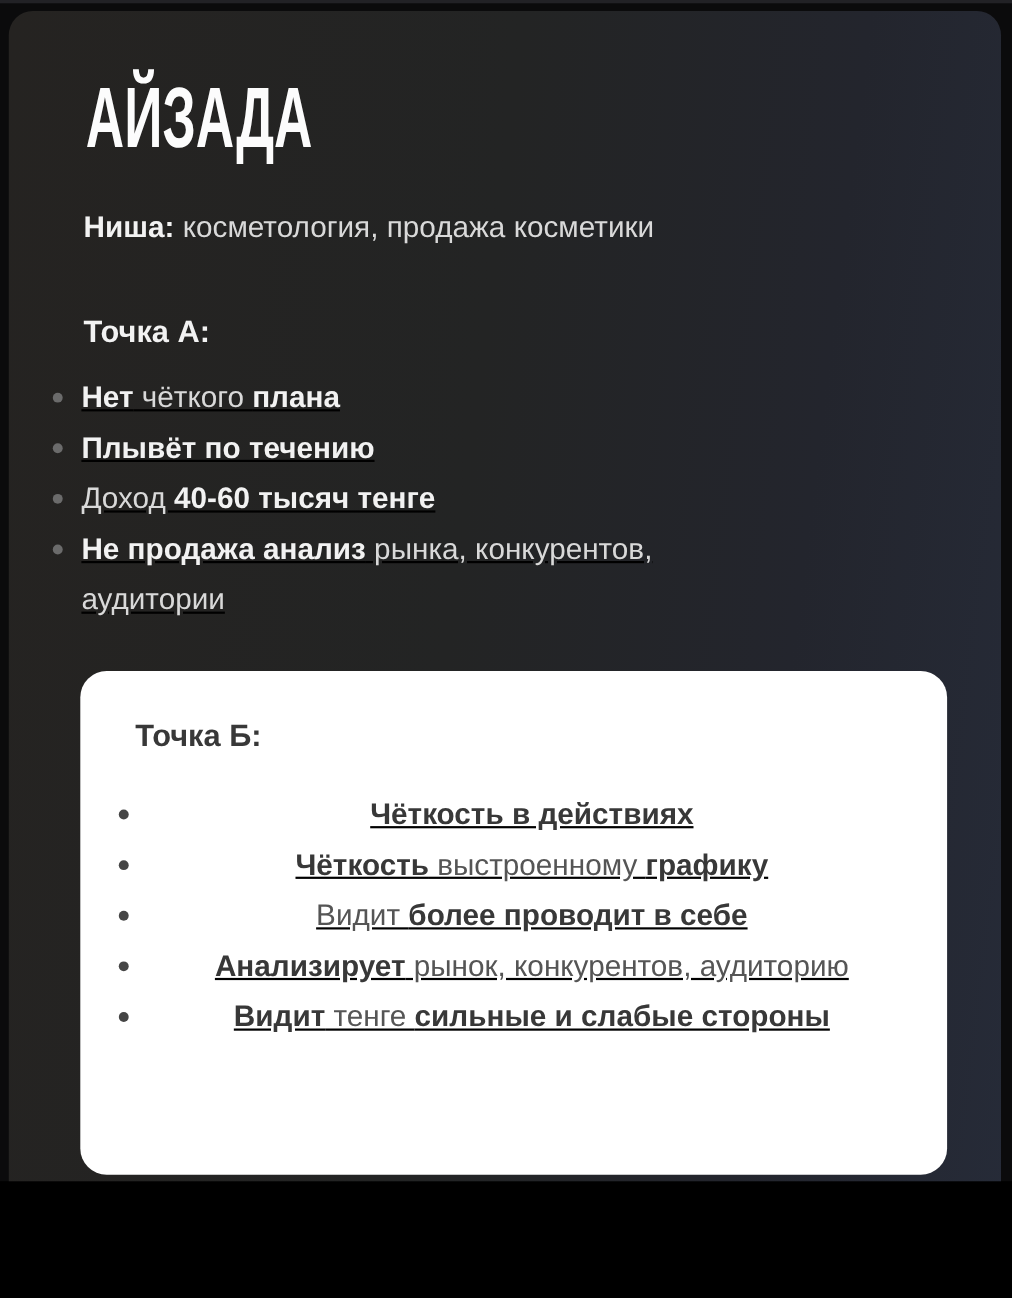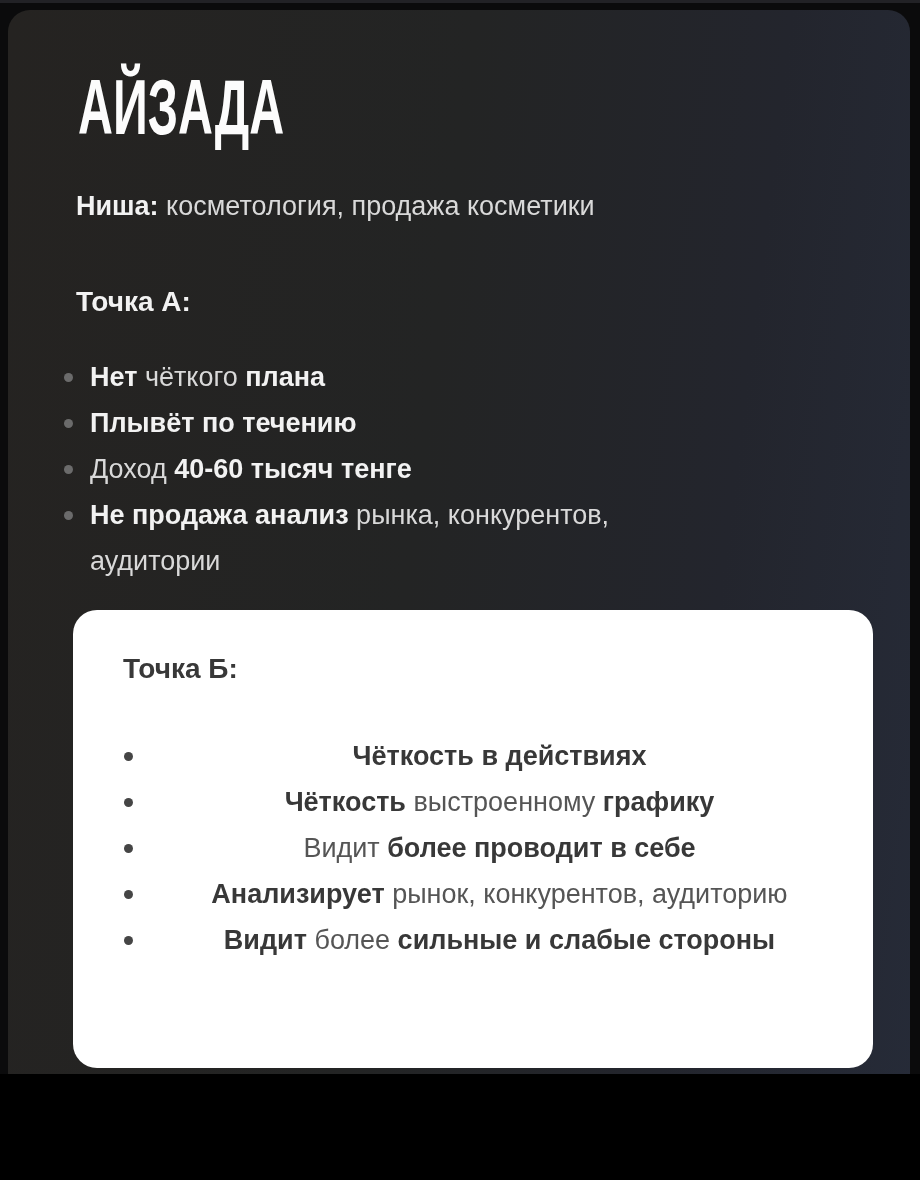--- a/index.html
+++ b/index.html
@@ -32,39 +32,39 @@
   .niche{
     position:absolute;left:68px;top:179px;margin:0;
     font-size:27px;line-height:34px;color:#d9d9d9;
     white-space:nowrap;
   }
   .niche .lbl{font-weight:700;color:#f2f2f2;}
   .sec-heading{
     margin:0;font-size:28px;line-height:32px;font-weight:700;color:#f2f2f2;
   }
   .heading-a{position:absolute;left:68px;top:276px;}
-  ul.blist{list-style:none;margin:16px;padding:0;}
+  ul.blist{list-style:none;margin:0;padding:0;text-decoration:underline;}
   .list-a{
     position:absolute;left:40px;top:328px;width:710px;
   }
   .blist li{
     display:flex;align-items:flex-start;
     font-size:27px;line-height:46px;
   }
   .dot{
     flex:0 0 auto;
     width:9px;height:9px;border-radius:50%;
     margin-top:19px;
   }
   .list-a .dot{background:#6b6b6b;margin-right:17px;}
   .list-a .sb{font-weight:700;color:#f2f2f2;}
   .list-a .sr{font-weight:400;color:#d9d9d9;}
   .card{
     position:absolute;left:65px;top:600px;width:788px;height:458px;
-    background:#ffffff;border-radius:24px;padding-left:12px;
+    background:#ffffff;border-radius:24px;
   }
   .heading-b{position:absolute;left:50px;top:43px;color:#383838;}
   .list-b{
     position:absolute;left:35px;top:107px;width:730px;text-align:center;
   }
   .list-b .dot{background:#454545;margin-right:12px;}
   .list-b .sb{font-weight:700;color:#383838;}
   .list-b .sr{font-weight:400;color:#555555;}
   .seg-text{flex:1 1 auto;}
 </style>
@@ -116,19 +116,19 @@
         <li>
           <span class="dot"></span>
           <span class="seg-text"><span class="sr">Видит </span><span class="sb">более проводит в себе</span></span>
         </li>
         <li>
           <span class="dot"></span>
           <span class="seg-text"><span class="sb">Анализирует</span><span class="sr"> рынок, конкурентов, аудиторию</span></span>
         </li>
         <li>
           <span class="dot"></span>
-          <span class="seg-text"><span class="sb">Видит</span><span class="sr"> более </span><span class="sb">сильные и слабые стороны</span></span>
+          <span class="seg-text"><span class="sb">Видит</span><span class="sr"> тенге </span><span class="sb">сильные и слабые стороны</span></span>
         </li>
       </ul>
     </div>
 
   </div>
 </div>
 
 </body></html>

